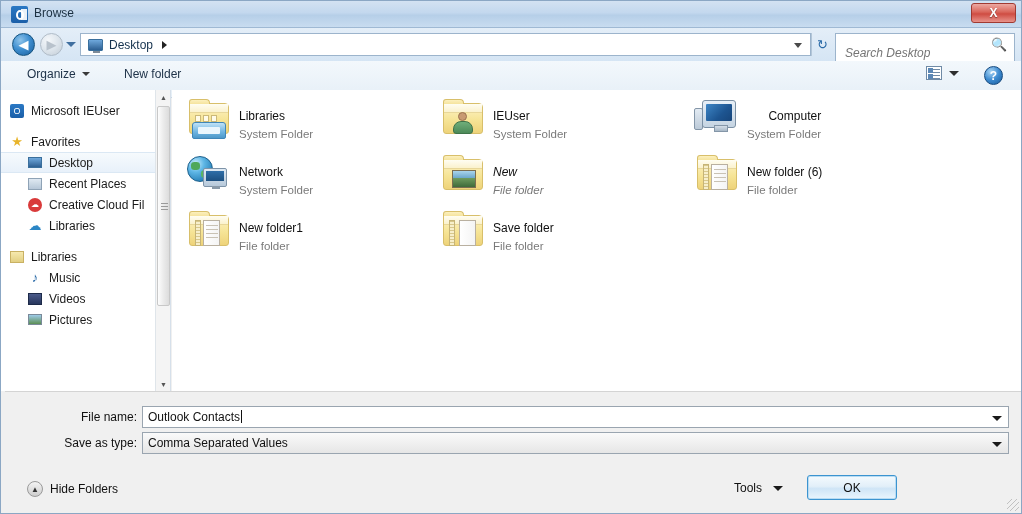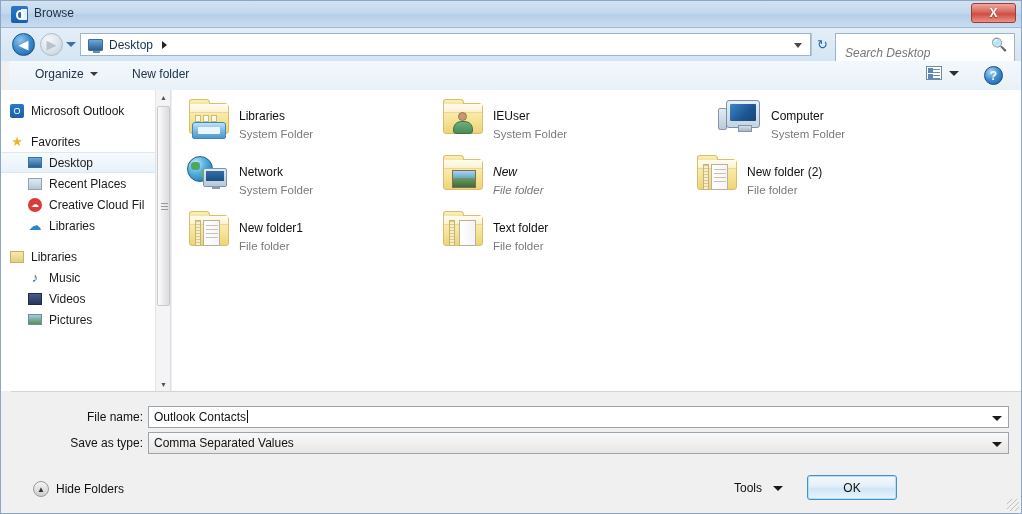--- a/index.html
+++ b/index.html
@@ -127,21 +127,21 @@
     font-size: 12px; font-style: italic; color: #8a8a8a;
     background: transparent;
   }
   #search-icon {
     position: absolute; right: 6px; top: 3px;
     font-size: 13px; color: #3a6f9c; cursor: pointer;
   }
 
   
   #toolbar {
-    position: absolute; top: 60px; left: 8px; right: 0; height: 37px;
+    position: absolute; top: 60px; left: 0; right: 0; height: 37px;
     background: linear-gradient(180deg,#f3f8fc 0%,#e6eff7 100%);
     border-bottom: 1px solid #c8d6e3;
   }
   .tb-item {
     position: absolute; top: 6px;
     font-size: 12px; color: #20344a; cursor: pointer;
     display: flex; align-items: center;
   }
   #tb-organize { left: 26px; }
   #tb-organize .cv {
@@ -359,21 +359,21 @@
     position:absolute; left:2px; width:12px; height:1px; background:#c9c2b4;
   }
   .comb {
     position:absolute; left:9px; top:14px; width:6px; height:26px;
     background: repeating-linear-gradient(180deg,#d8c88c 0px,#d8c88c 1px,#f7efcb 1px,#f7efcb 3px);
     border:1px solid #c6b477;
   }
 
   
   #bottom {
-    position: absolute; left: 10px; right: 0; bottom: 0; height: 122px;
+    position: absolute; left: 4px; right: 0; bottom: 0; height: 122px;
     background: #f0f0f0;
     border-top: 1px solid #d4d4d4;
   }
   .frow { position: absolute; left: 0; right: 0; height: 22px; }
   #row-filename { top: 14px; }
   #row-savetype { top: 40px; }
   .flabel {
     position: absolute; left: 0; width: 132px; text-align: right;
     font-size: 12px; color: #111; line-height: 22px;
   }
@@ -498,21 +498,21 @@
     <div id="help-btn">?</div>
   </div>
 
   <div id="sidebar">
     <div id="sb-list">
         <div class="sb-gap"></div>
         <div class="sb-row head">
           <span class="sb-ico">
             <span style="display:inline-block;width:14px;height:14px;background:linear-gradient(180deg,#2a78c4,#1b5fa8);border-radius:2px;color:#fff;font-size:9px;text-align:center;line-height:14px;">O</span>
           </span>
-          <span>Microsoft Outlook</span>
+          <span>Microsoft IEUser</span>
         </div>
         <div class="sb-gap"></div>
         <div class="sb-row head">
           <span class="sb-ico">
             <span style="color:#e8b42a;font-size:13px;">★</span>
           </span>
           <span>Favorites</span>
         </div>
         <div class="sb-row indent selected">
           <span class="sb-ico">
@@ -630,43 +630,43 @@
         <span class="ftext"><span class="fname">New</span><br><span class="ftype">File folder</span></span>
       </div>
       <div class="fitem" style="left:268px;top:116px;">
         <span class="fico">
           <span class="folder">
             <span class="flap"></span>
           </span>
           <span class="comb"></span>
           <span class="paper" style="left:19px;"></span>
         </span>
-        <span class="ftext"><span class="fname">Text folder</span><br><span class="ftype">File folder</span></span>
-      </div>
-      <div class="fitem" style="left:546px;top:4px;">
+        <span class="ftext"><span class="fname">Save folder</span><br><span class="ftype">File folder</span></span>
+      </div>
+      <div class="fitem" style="left:522px;top:4px;text-align:right;">
         <span class="fico">
           <span class="tower"></span>
           <span class="monitor-big"></span>
         </span>
         <span class="ftext"><span class="fname">Computer</span><br><span class="ftype">System Folder</span></span>
       </div>
       <div class="fitem" style="left:522px;top:60px;">
         <span class="fico">
           <span class="folder">
             <span class="flap"></span>
           </span>
           <span class="comb"></span>
           <span class="paper" style="left:17px;">
             <i style="top:4px"></i>
             <i style="top:8px"></i>
             <i style="top:12px"></i>
             <i style="top:16px"></i>
           </span>
         </span>
-        <span class="ftext"><span class="fname">New folder (2)</span><br><span class="ftype">File folder</span></span>
+        <span class="ftext"><span class="fname">New folder (6)</span><br><span class="ftype">File folder</span></span>
       </div>
     </div>
 
   <div id="bottom">
 
     <div class="frow" id="row-filename">
       <div class="flabel">File name:</div>
       <div class="fctrl" id="fn-ctrl">
         <div class="fval">
           <span>Outlook Contacts</span><span class="caret"></span>

